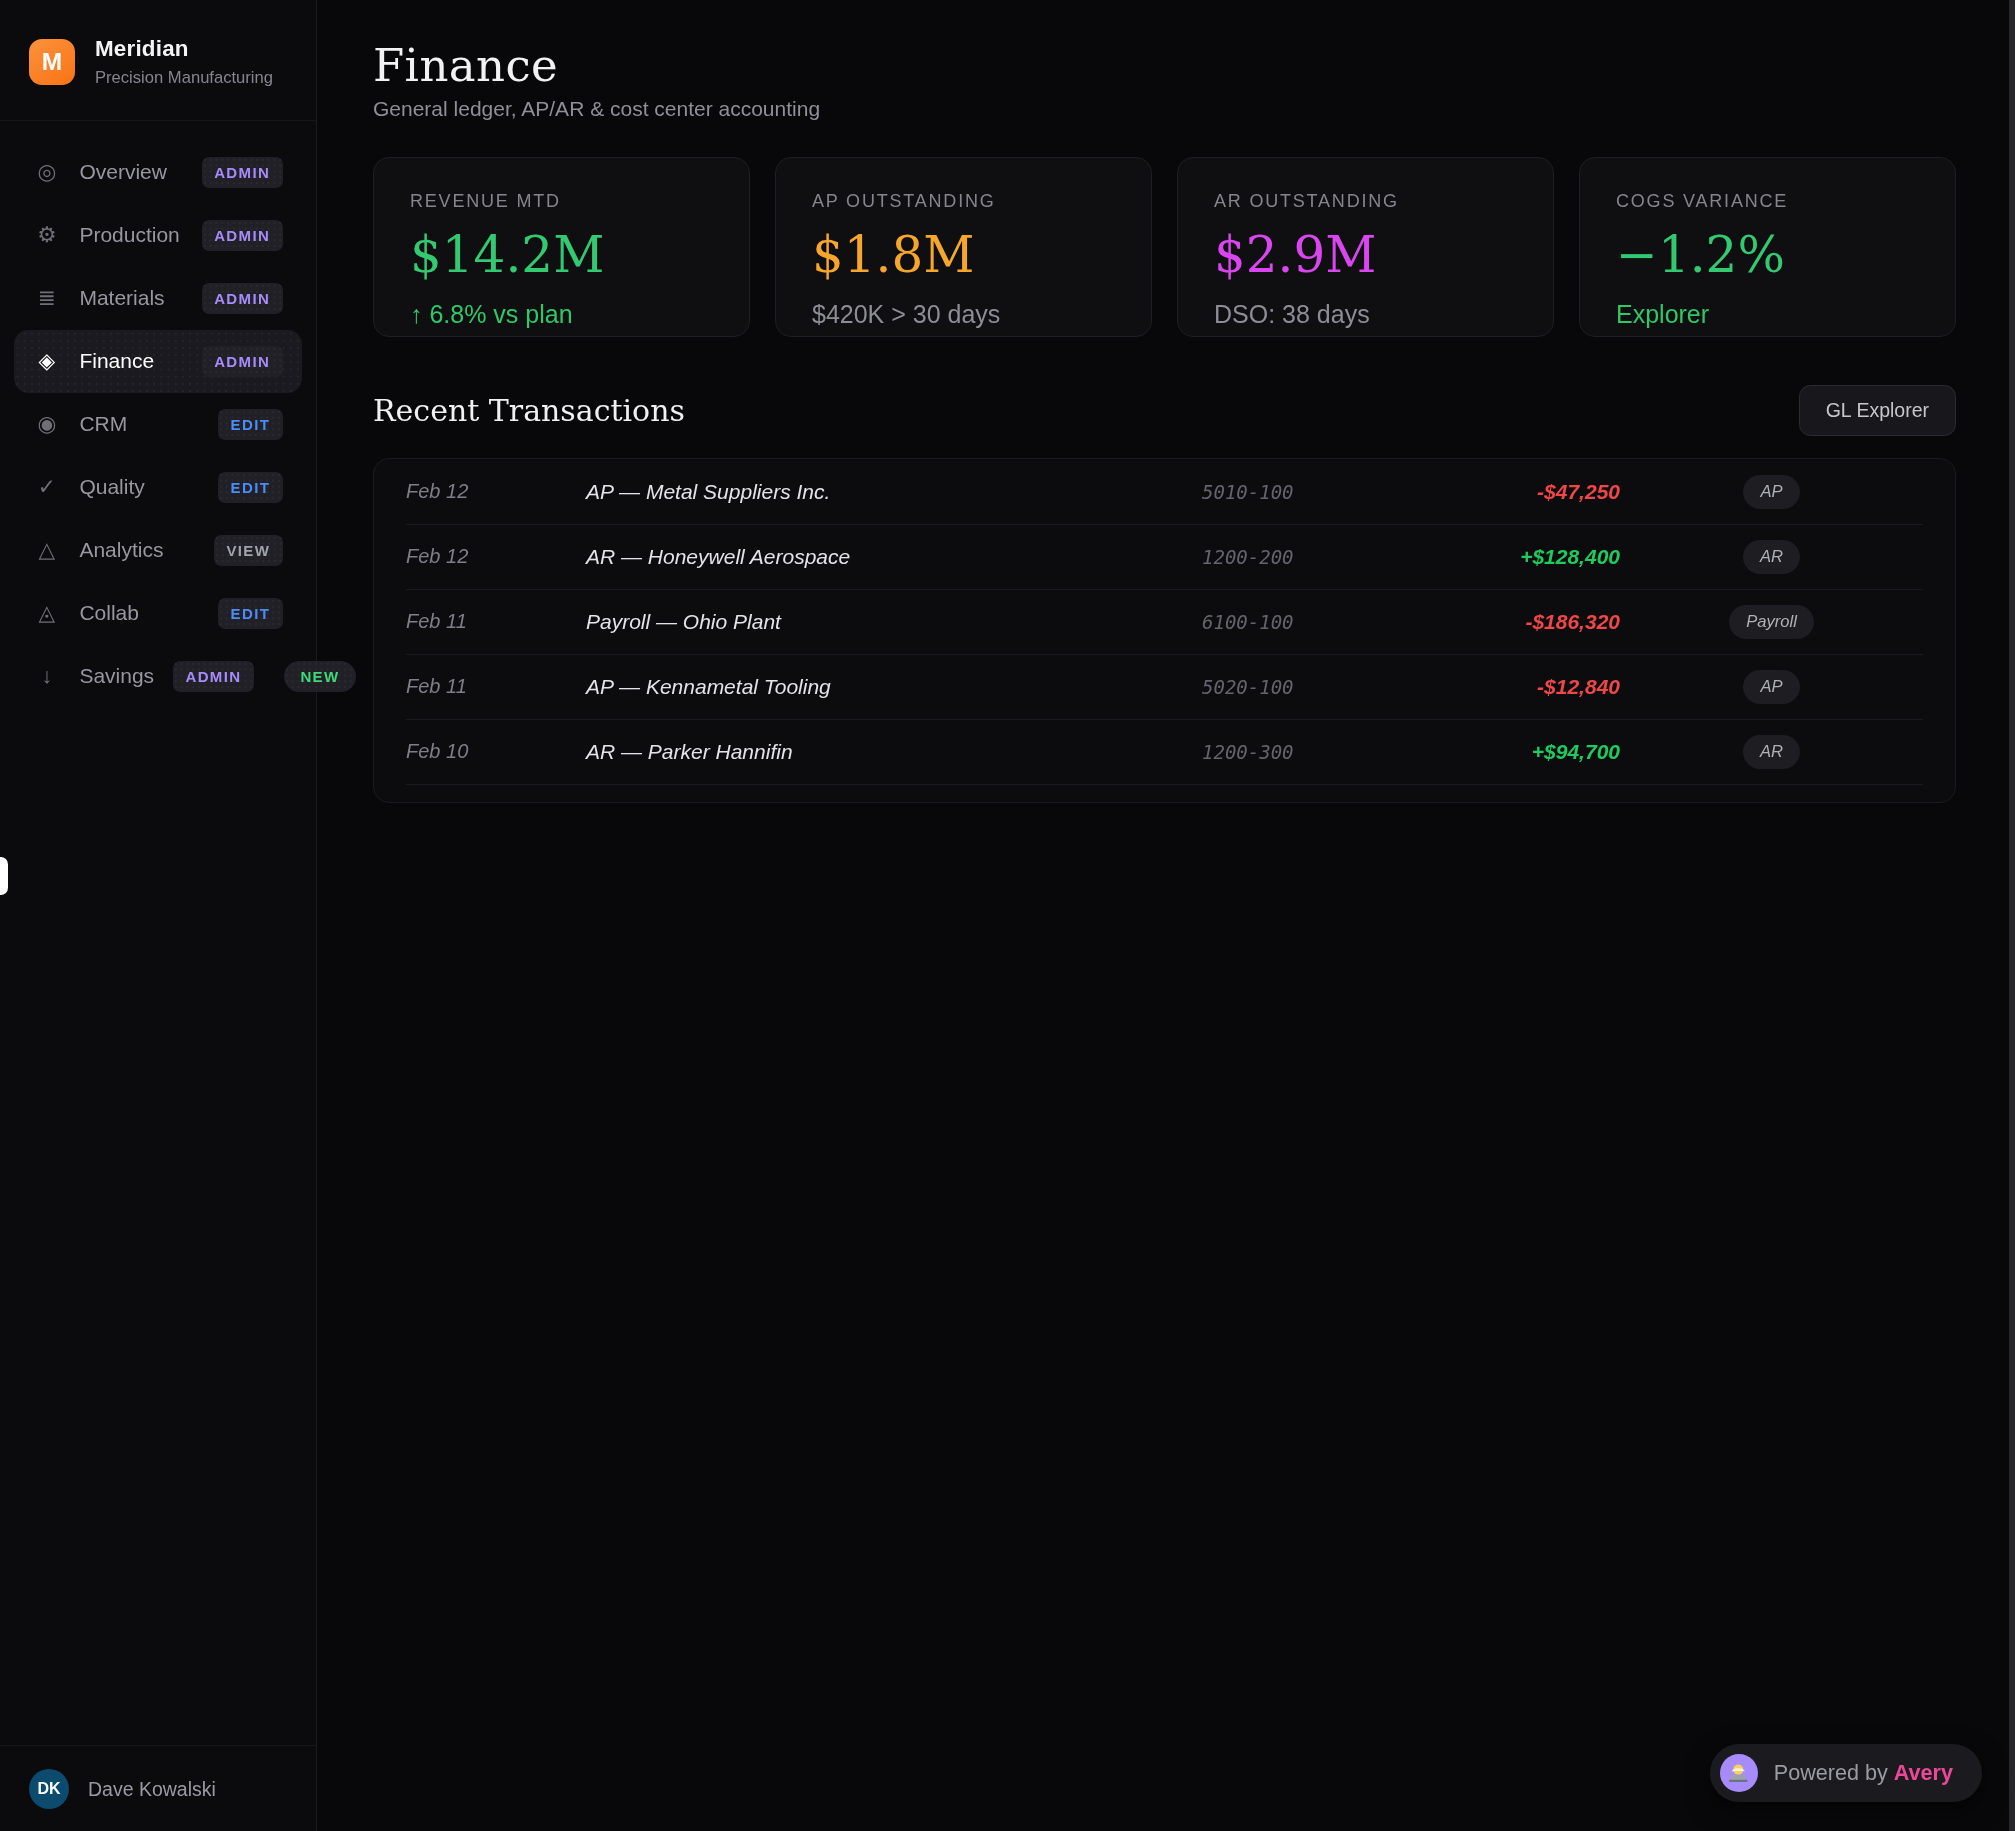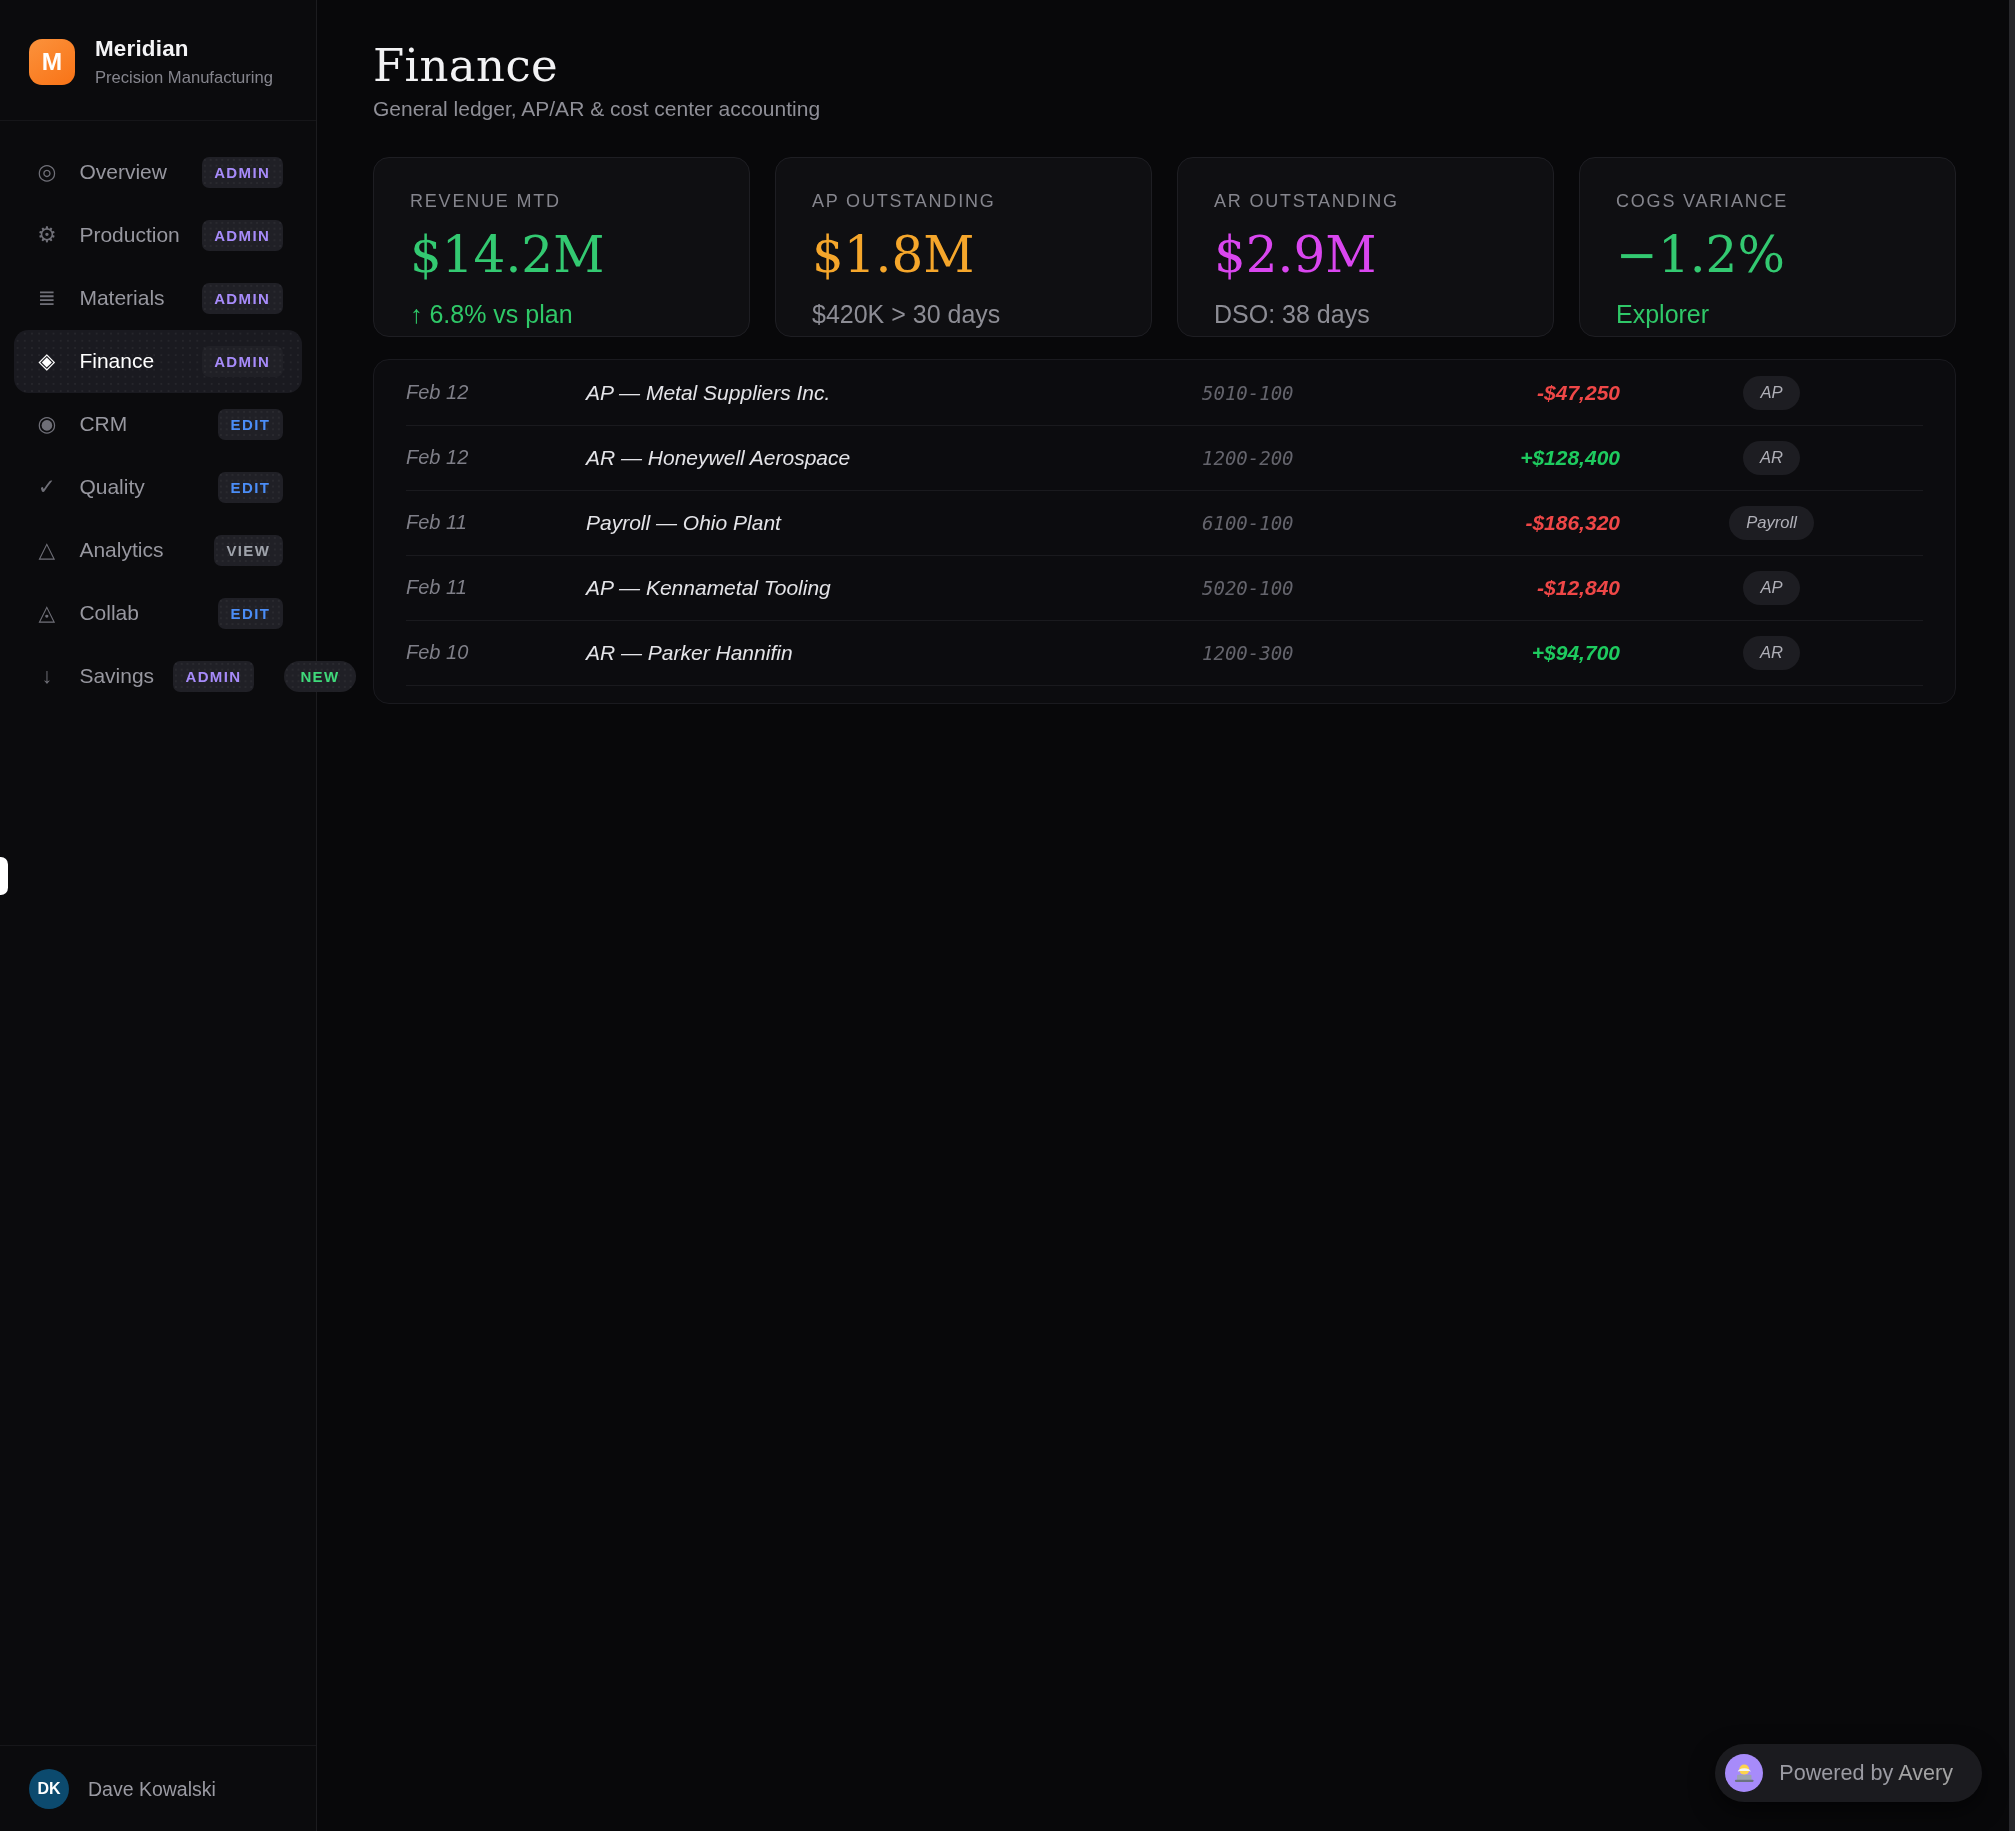--- a/index.html
+++ b/index.html
@@ -155,21 +155,21 @@
     padding:10px 29px 10px 10px;
     box-shadow:0 8.7px 24.5px rgba(0,0,0,.55);
     cursor:pointer; z-index:20;
   }
   .powered-avatar {
     width:38px; height:38px; border-radius:50%;
     background:#a78bfa;
     display:flex; align-items:center; justify-content:center;
   }
   .powered-text { font-size:21.6px; color:#9b9ba3; }
-  .powered-text b { color:#a3a3a3; font-weight:400; }
+  .powered-text b { color:#ec4899; font-weight:700; }
 </style>
 </head>
 <body>
 
 <aside class="sidebar">
   <div class="brand">
     <div class="brand-logo">M</div>
     <div>
       <div class="brand-name">Meridian</div>
       <div class="brand-tagline">Precision Manufacturing</div>
@@ -274,20 +274,24 @@
       </article>
 
       <article class="kpi-card" data-accent="green">
         <div class="kpi-label">COGS VARIANCE</div>
         <div class="kpi-value serif">−1.2%</div>
         <div class="kpi-sub" data-variant="green">Explorer</div>
       </article>
 
   </section>
 
+  <div class="section-head">
+    <h2 class="section-title serif">Recent Transactions</h2>
+    <button class="gl-button">GL Explorer</button>
+  </div>
 
   <section class="tx-card">
 
       <div class="tx-row">
         <span class="tx-date">Feb 12</span>
         <span class="tx-desc">AP — Metal Suppliers Inc.</span>
         <span class="tx-account">5010-100</span>
         <span class="tx-amount" data-direction="neg">-$47,250</span>
         <span class="tx-tag-wrap">
           <span class="tx-tag">AP</span>

